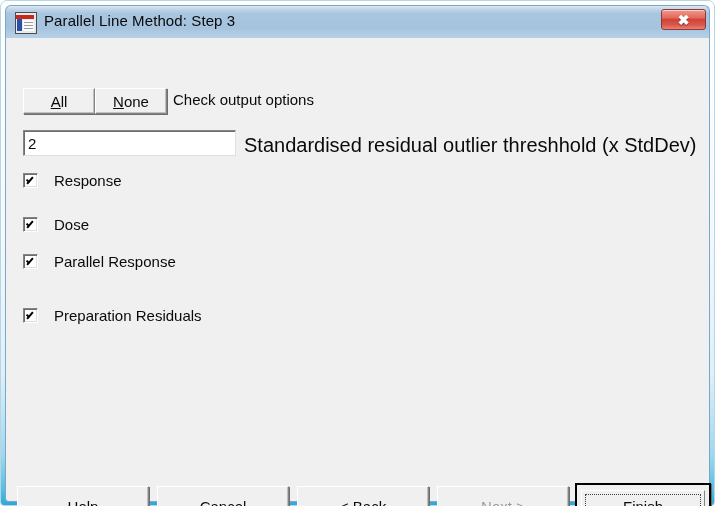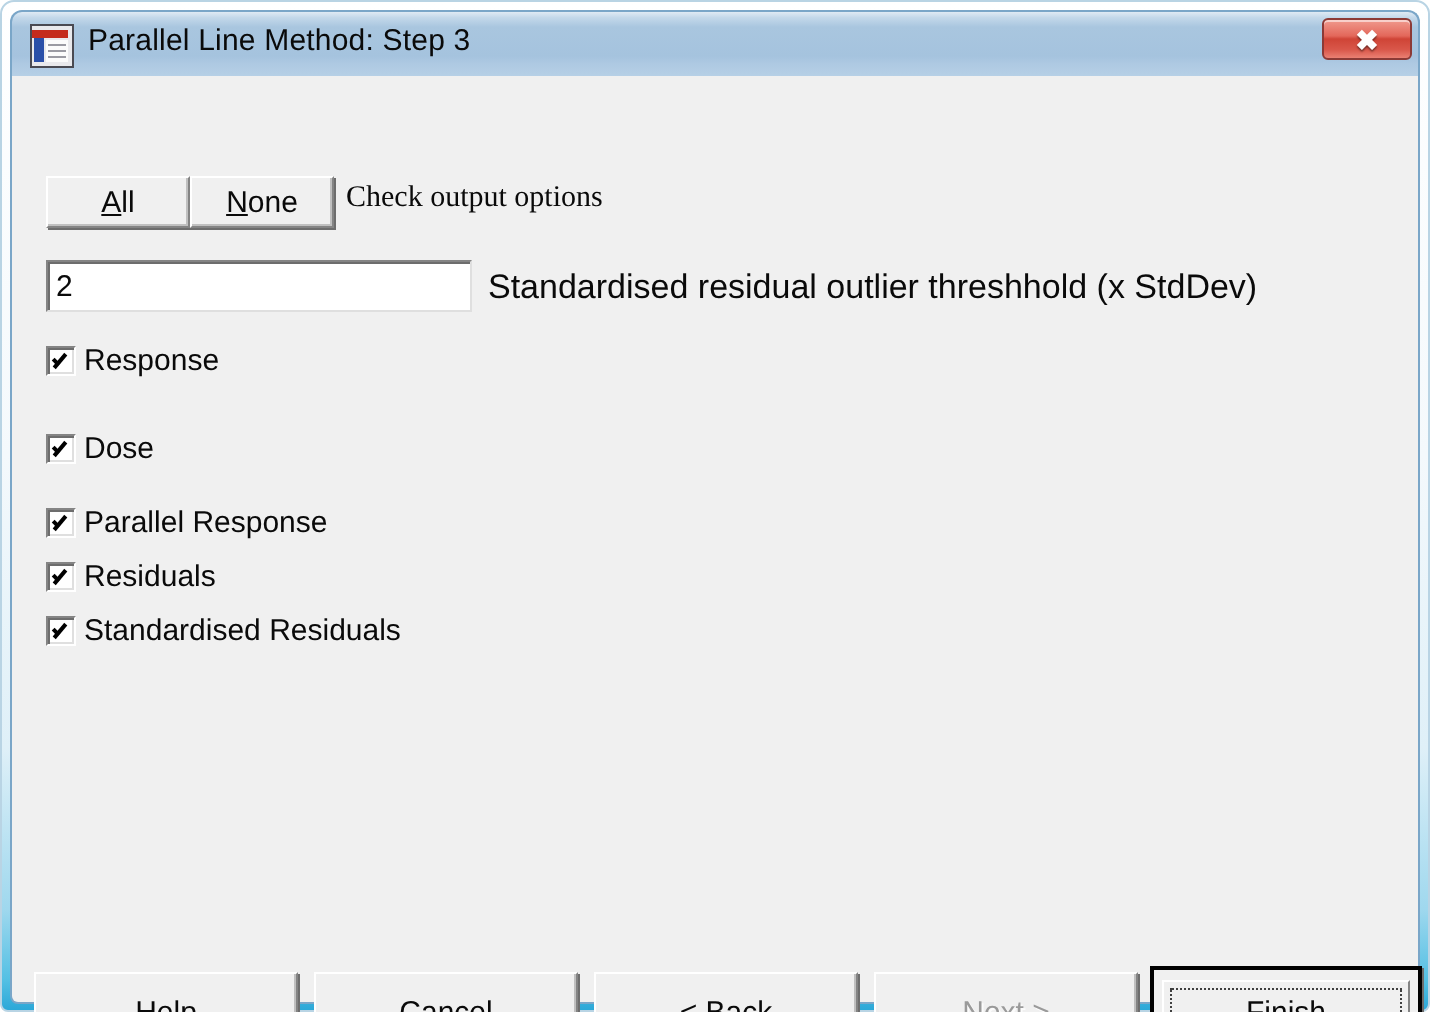--- a/index.html
+++ b/index.html
@@ -171,21 +171,20 @@
   }
   #btn-all  { left: 17px; top: 50px; width: 72px; }
   #btn-none { left: 89px; top: 50px; width: 72px; }
 
   .toolbar-label {
     position: absolute;
     left: 167px; top: 53px;
     font-size: 15px;
     color: #0a0a0a;
     white-space: nowrap;
-    font-family: Liberation Serif, serif;
   }
 
   
   .text-input {
     position: absolute;
     left: 17px; top: 92px;
     width: 213px; height: 26px;
     box-sizing: border-box;
     background: #ffffff;
     border-top: 1px solid #848484;
@@ -196,21 +195,21 @@
     font-family: "Liberation Sans", sans-serif;
     font-size: 15px;
     color: #0a0a0a;
     padding: 0 0 0 4px;
     line-height: 24px;
     outline: none;
   }
   .input-label {
     position: absolute;
     left: 238px; top: 96px;
-    font-size: 17px;
+    font-size: 20px;
     color: #0a0a0a;
     white-space: nowrap;
   }
 
   
   .check-row {
     position: absolute;
     left: 17px;
     height: 22px;
     display: flex;
@@ -243,21 +242,21 @@
     left: 1px; top: 5px;
     width: 2px; height: 4px;
     transform: rotate(-45deg);
   }
   .checkbox .tick:after {
     left: 3px; top: 2px;
     width: 2px; height: 9px;
     transform: rotate(40deg);
   }
   .check-label {
-    margin-left: 4px;
+    margin-left: 16px;
     font-size: 15px;
     color: #0a0a0a;
     white-space: nowrap;
   }
 
   
   .bottom-btn {
     position: absolute;
     top: 448px;
     height: 40px;
@@ -353,31 +352,25 @@
             <div class="tick"></div>
           </div>
         <div class="check-label">Dose</div>
       </div>
       <div class="check-row" style="top:212px">
         <div class="checkbox">
             <div class="tick"></div>
           </div>
         <div class="check-label">Parallel Response</div>
       </div>
-      <div class="check-row" style="top:239px">
-        <div class="checkbox">
-            <div class="tick"></div>
-          </div>
-        <div class="check-label">Residuals</div>
-      </div>
       <div class="check-row" style="top:266px">
         <div class="checkbox">
             <div class="tick"></div>
           </div>
-        <div class="check-label">Standardised Residuals</div>
+        <div class="check-label">Preparation Residuals</div>
       </div>
 
       <div class="btn bottom-btn" id="btn-help">
         <span class="acc">H</span>
           <span>elp</span>
       </div>
       <div class="btn bottom-btn" id="btn-cancel">
         <span class="acc">C</span>
           <span>ancel</span>
       </div>

